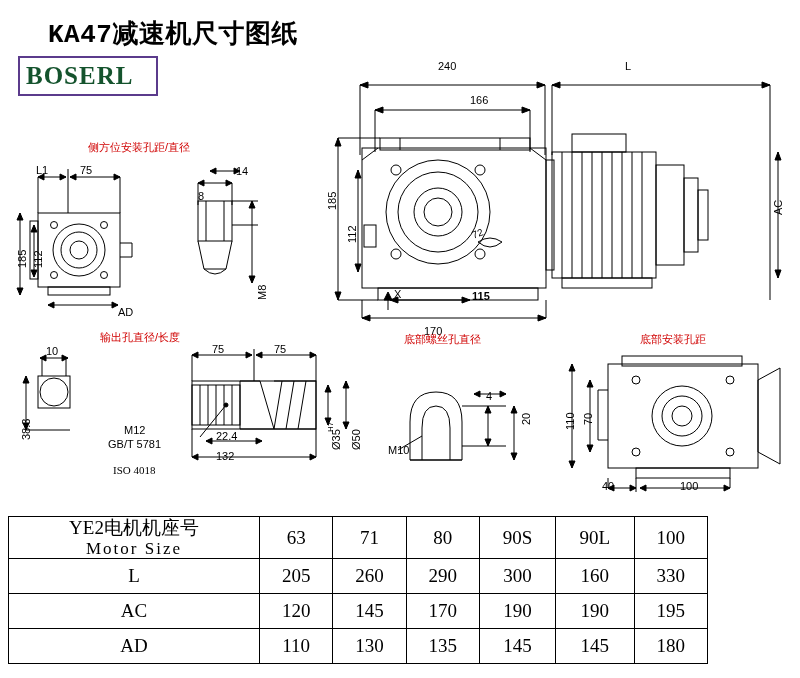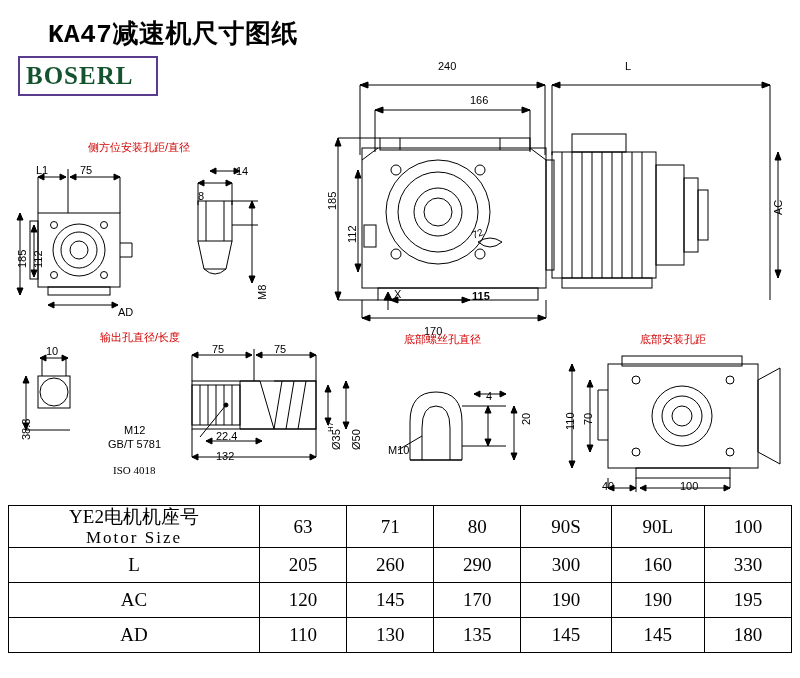--- a/index.html
+++ b/index.html
@@ -6,21 +6,21 @@
   body{width:800px;height:678px;position:relative;font-family:"Liberation Sans",sans-serif;overflow:hidden;}
   .abs{position:absolute;}
   #title{left:48px;top:16px;font-size:26px;font-weight:bold;color:#000;font-family:Liberation Mono, monospace;letter-spacing:0.5px;}
   #logo-box{left:18px;top:56px;width:140px;height:40px;border:2px solid #5b3b8c;box-sizing:border-box;}
   #logo-text{left:26px;top:62px;font-size:25px;font-weight:bold;color:#14532d;font-family:"Liberation Serif",serif;letter-spacing:1px;}
   .lbl{font-size:11px;color:#000;font-family:"Liberation Sans",sans-serif;white-space:nowrap;}
   .lbl-red{font-size:11px;color:#d00000;font-family:Liberation Sans, sans-serif;white-space:nowrap;}
   .lbl-sm{font-size:10px;}
   .rot90{transform:rotate(-90deg);transform-origin:left top;}
   svg{display:block;}
-  table{border-collapse:collapse;position:absolute;left:8px;top:505px;width:784px;}
+  table{border-collapse:collapse;position:absolute;left:8px;top:516px;width:700px;}
   table td{border:1px solid #000;text-align:center;font-size:19px;font-family:"Liberation Serif",serif;height:34px;padding:0;}
   td.hdrcell{font-size:20px;}
   .hdr-cn{font-size:19px;line-height:1.15;}
   .hdr-en{font-size:17px;letter-spacing:2px;line-height:1.15;}
 </style>
 </head>
 <body>
 
 <div class="abs" id="title">KA47减速机尺寸图纸</div>
 

